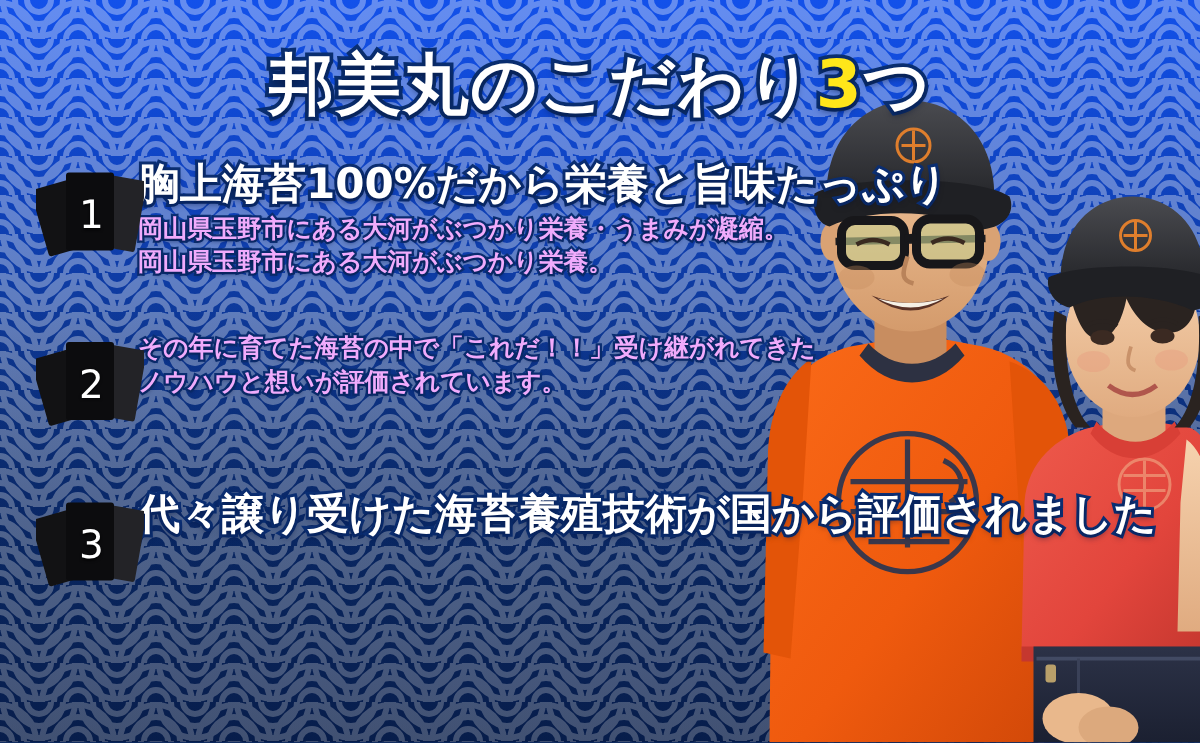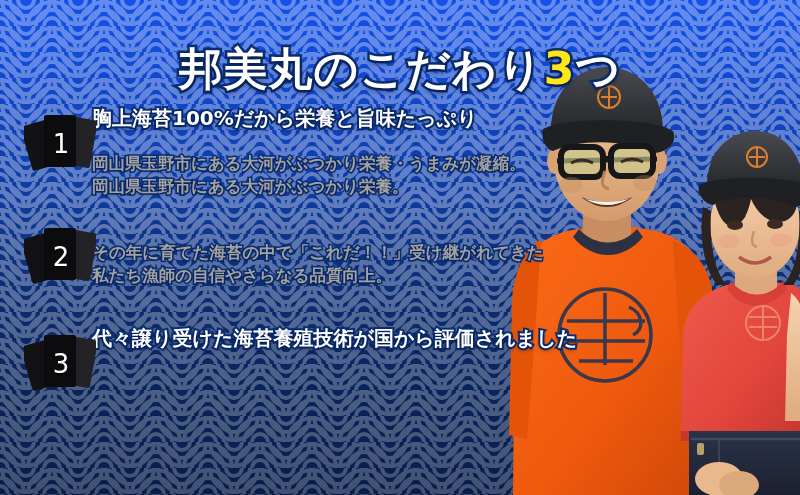--- a/index.html
+++ b/index.html
@@ -45,21 +45,21 @@
     position:absolute;
     right:0; bottom:0;
     width:295px; height:460px;
     overflow:hidden;
   }
   #photo svg { display:block; width:295px; height:460px; }
 
   
   #title {
     position:absolute;
-    top:40px; left:0; width:800px;
+    top:27px; left:0; width:800px;
     text-align:center;
     font-size:44px;
     font-weight:bold;
     letter-spacing:1px;
     color:#ffffff;
     white-space:nowrap;
     -webkit-text-stroke:5px #0a2f72;
     paint-order:stroke fill;
     text-shadow:0 3px 5px rgba(3,14,46,.55);
   }
@@ -88,36 +88,36 @@
     font-size:26px;
     font-weight:normal;
     padding-left:2px;
     padding-top:1px;
     text-shadow:0 1px 2px rgba(0,0,0,.8);
   }
 
   .point-body { margin-left:68px; }
 
   .point-head {
-    font-size:20px;
+    font-size:28px;
     font-weight:bold;
     color:#ffffff;
     white-space:nowrap;
     letter-spacing:0px;
     -webkit-text-stroke:4px #0b2f74;
     paint-order:stroke fill;
     text-shadow:0 2px 4px rgba(3,14,46,.6);
     line-height:1.2;
   }
 
   .point-sub {
-    margin-top:23px;
+    margin-top:2px;
     font-size:16.5px;
     font-weight:bold;
-    color:#a3a3a3;
+    color:#f0abfc;
     line-height:1.38;
     white-space:nowrap;
     -webkit-text-stroke:3px #0b2f74;
     paint-order:stroke fill;
     text-shadow:0 1px 3px rgba(3,14,46,.6);
   }
   .point-sub div { }
 </style>
 </head>
 <body>
@@ -330,21 +330,21 @@
           <rect x="2" y="12" width="30" height="46" rx="2" fill="#121214" transform="rotate(-16 17 35)"></rect>
           <rect x="40" y="8" width="30" height="48" rx="2" fill="#232327" transform="rotate(10 55 32)"></rect>
           <rect x="20" y="5" width="32" height="52" rx="2" fill="#0c0c0e"></rect>
         </g>
       </svg>
       <div class="badge-number">2</div>
     </div>
     <div class="point-body">
       <div class="point-sub">
         <div>その年に育てた海苔の中で「これだ！！」受け継がれてきた</div>
-        <div>私たち漁師の自信やさらなる品質向上。</div>
+        <div>ノウハウと想いが評価されています。</div>
       </div>
     </div>
   </div>
 
   <div class="point" id="point-3">
     <div class="point-badge">
       <svg viewBox="0 0 72 66">
         <g>
           <rect x="2" y="12" width="30" height="46" rx="2" fill="#121214" transform="rotate(-16 17 35)"></rect>
           <rect x="40" y="8" width="30" height="48" rx="2" fill="#232327" transform="rotate(10 55 32)"></rect>

